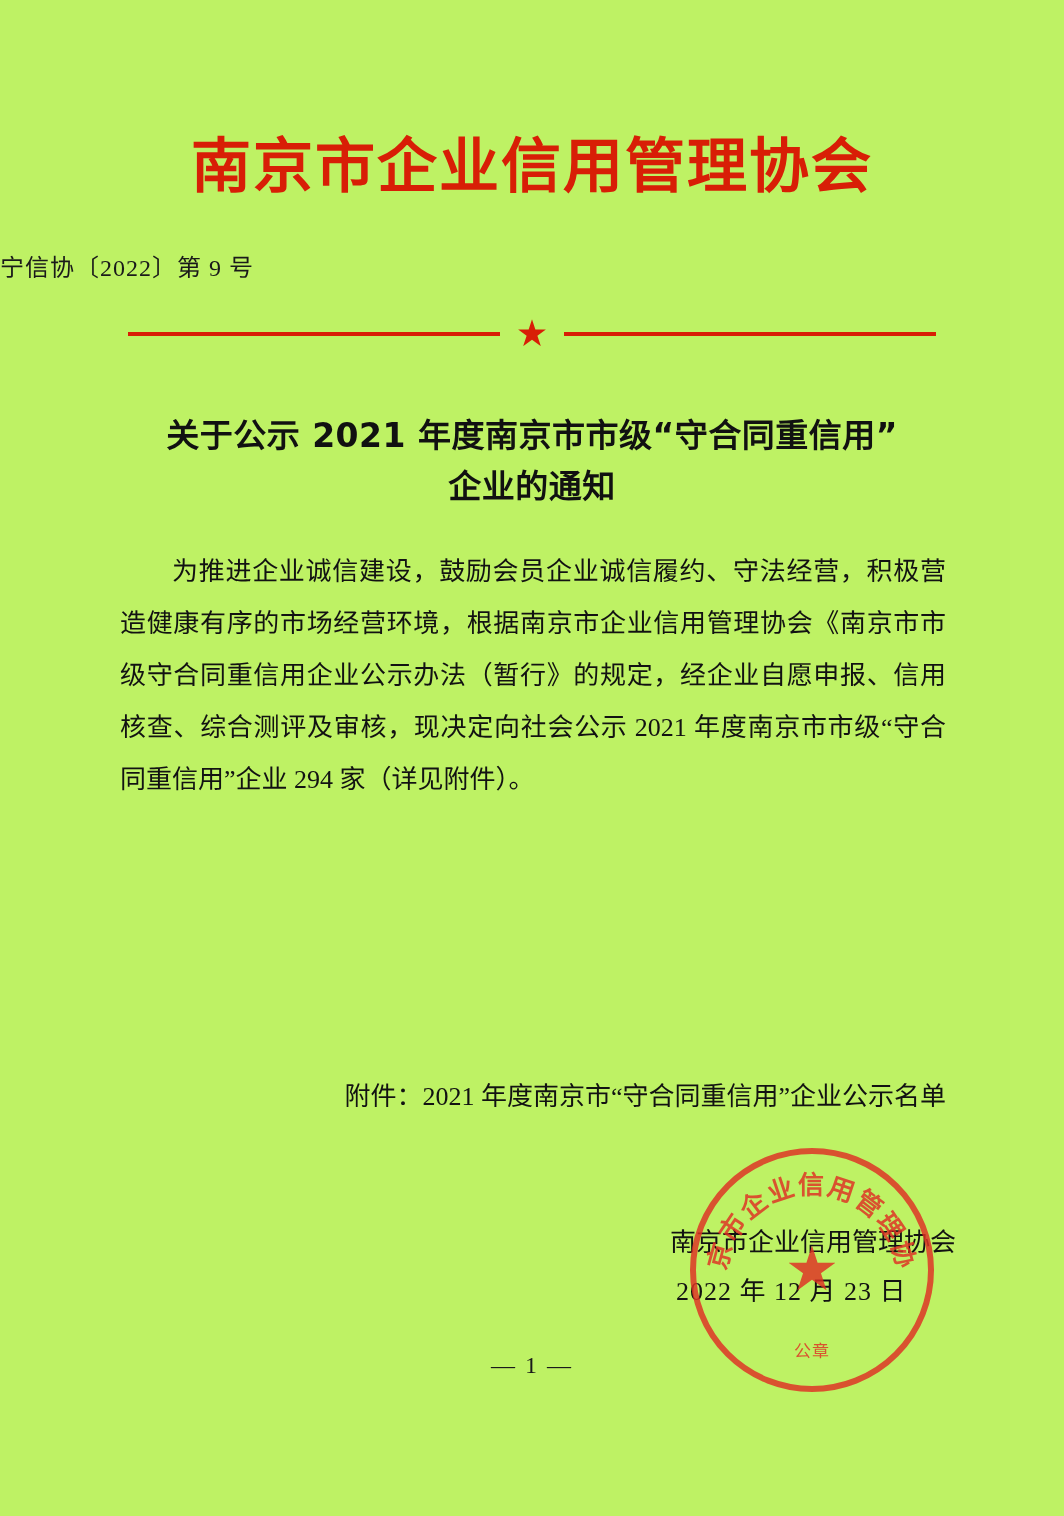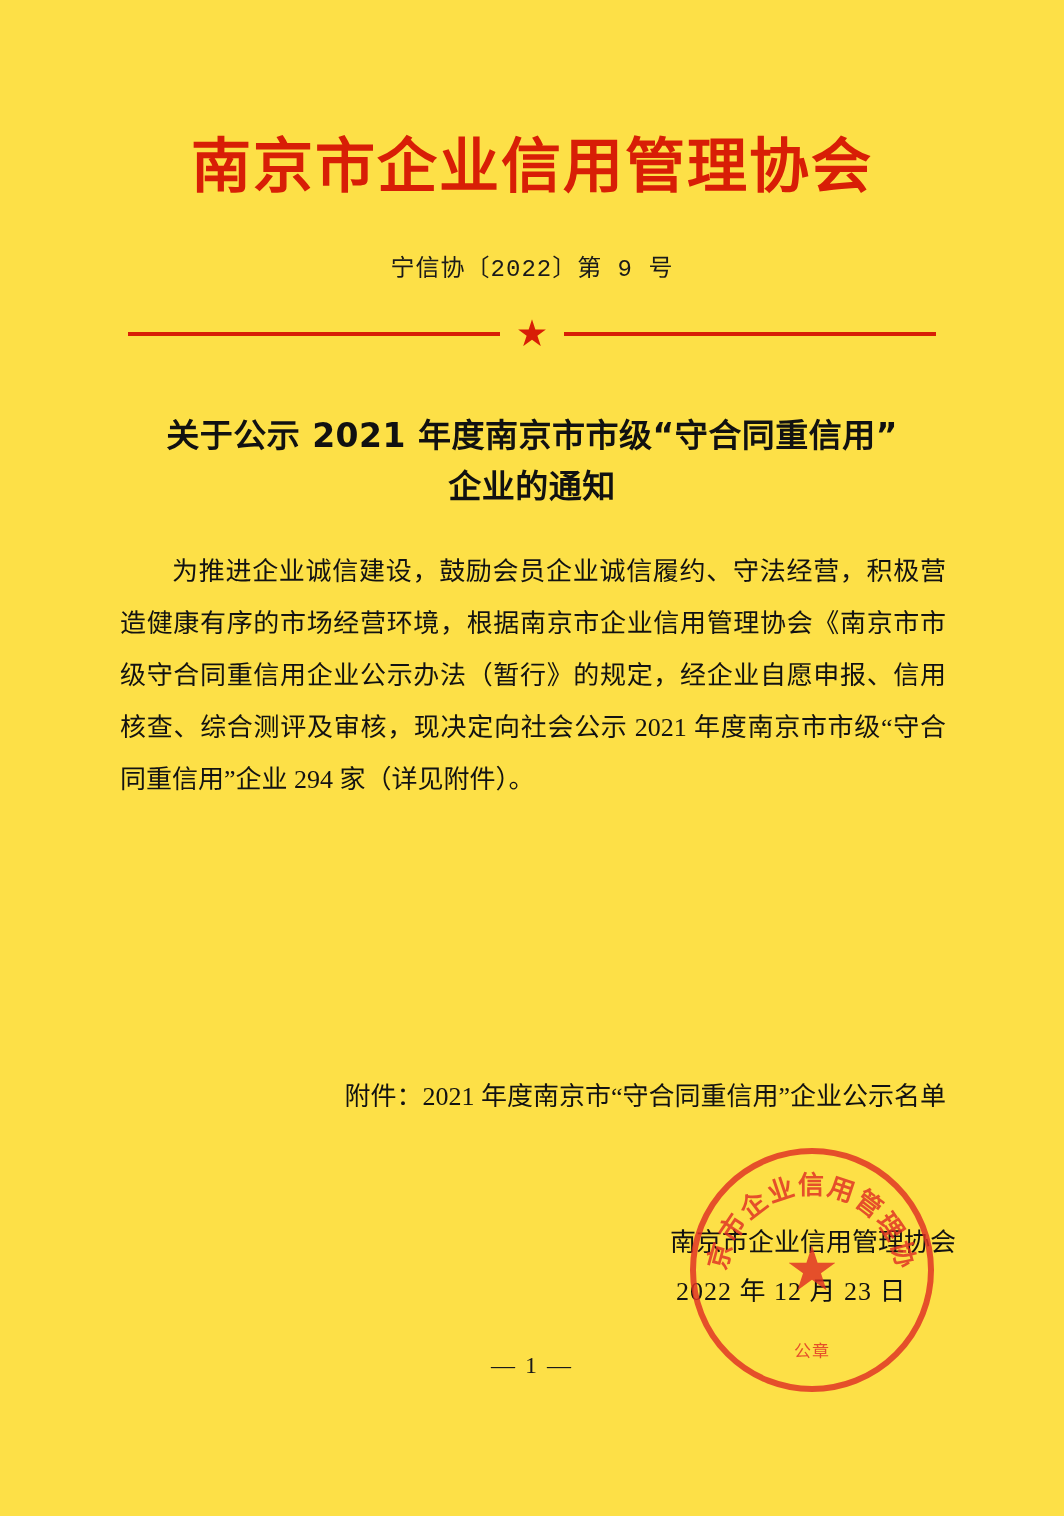--- a/index.html
+++ b/index.html
@@ -14,21 +14,21 @@
     font-family: "Liberation Serif", "DejaVu Serif", serif;
     color: #1a1a1a;
     overflow: hidden;
   }
 
   .page {
     position: absolute;
     left: 0; top: 0;
     width: 1064px;
     height: 1516px;
-    background: #fde047;
+    background: #bef264;
   }
 
   
   .masthead {
     position: absolute;
     left: 0;
     top: 132px;
     width: 1064px;
     text-align: center;
   }
@@ -40,22 +40,22 @@
     color: #d81e06;
     line-height: 1.15;
     white-space: nowrap;
   }
 
   .doc-number {
     position: absolute;
     left: 0;
     top: 248px;
     width: 1064px;
-    text-align: center;
-    font-family: Liberation Mono, monospace;
+    text-align: left;
+    font-family: Liberation Serif, serif;
     font-size: 24px;
     color: #1a1a1a;
     letter-spacing: 1px;
   }
 
   
   .divider {
     position: absolute;
     left: 128px;
     top: 322px;

